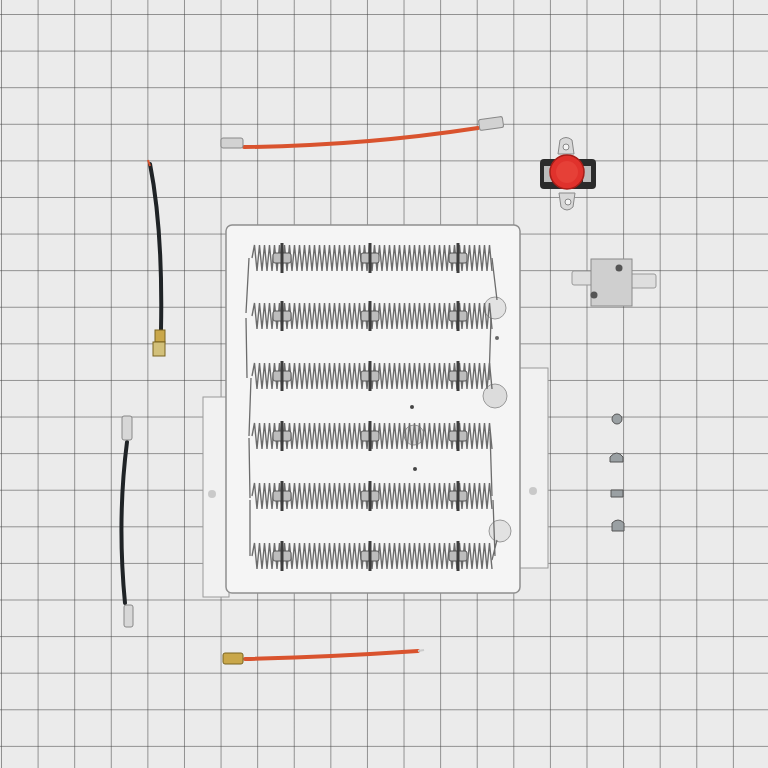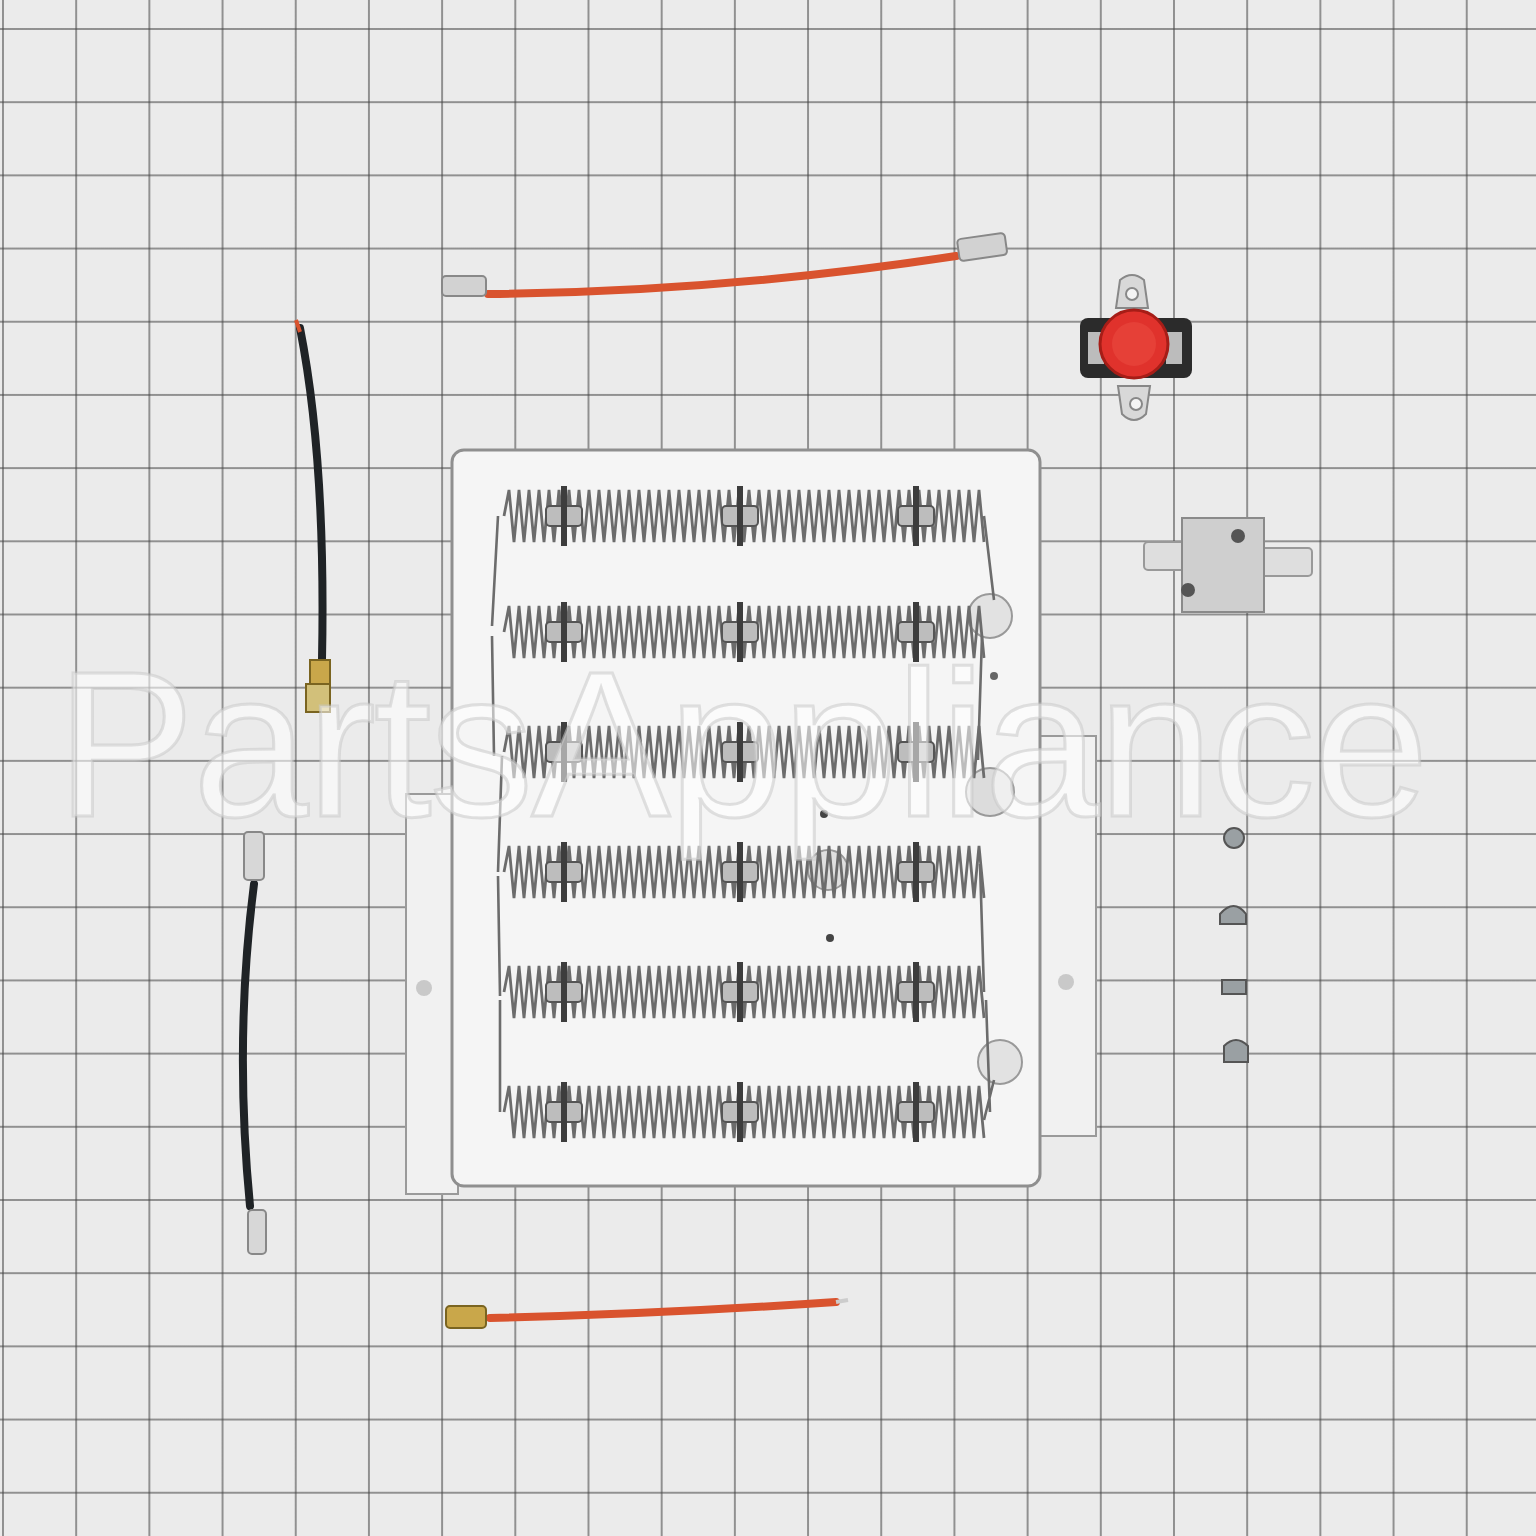--- a/index.html
+++ b/index.html
@@ -133,14 +133,13 @@
     <path d="M150 164 Q163 230 161 330" stroke="#1f2326" stroke-width="4" fill="none" stroke-linecap="round"></path>
     <line x1="148" y1="160" x2="150" y2="166" stroke="#d9532e" stroke-width="2"></line>
     <rect x="155" y="330" width="10" height="12" fill="#c9a74a" stroke="#7a6420"></rect>
     <rect x="153" y="342" width="12" height="14" fill="#d2c07a" stroke="#7a6420"></rect>
 
     <path d="M127 442 Q117 520 125 603" stroke="#1f2326" stroke-width="4" fill="none" stroke-linecap="round"></path>
     <rect x="122" y="416" width="10" height="24" rx="2" fill="#d7d7d7" stroke="#888"></rect>
     <rect x="124" y="605" width="9" height="22" rx="2" fill="#d7d7d7" stroke="#888"></rect>
   </svg>
 
-  <div id="watermark">PartsAppliance</div>
 </div>
 
 </body></html>

